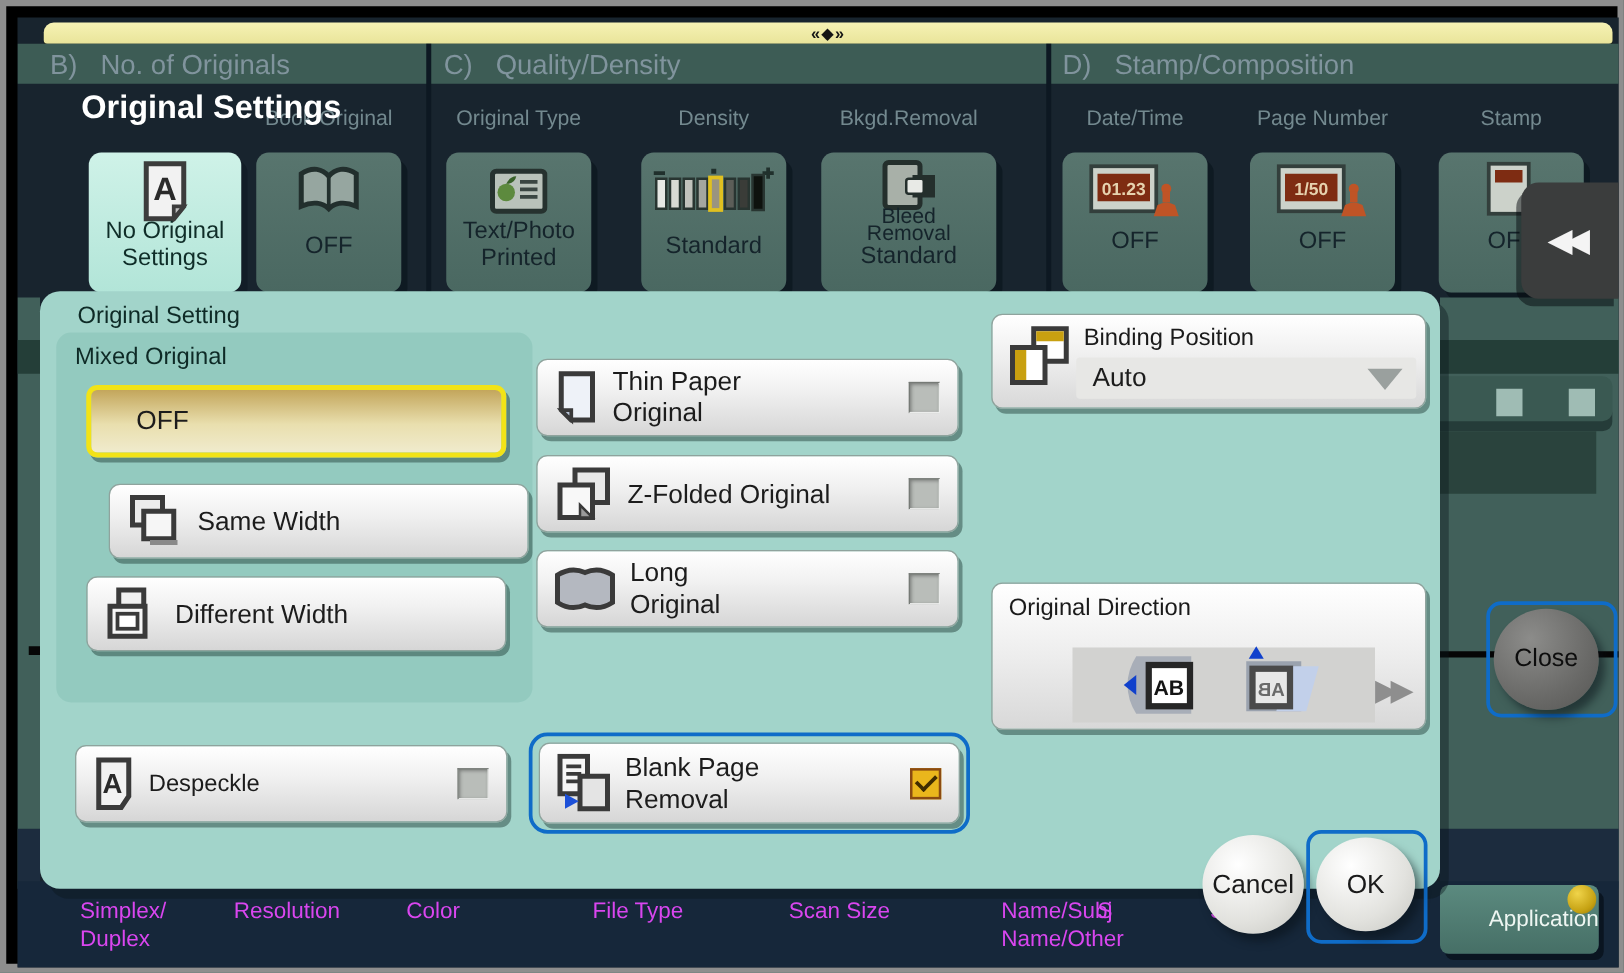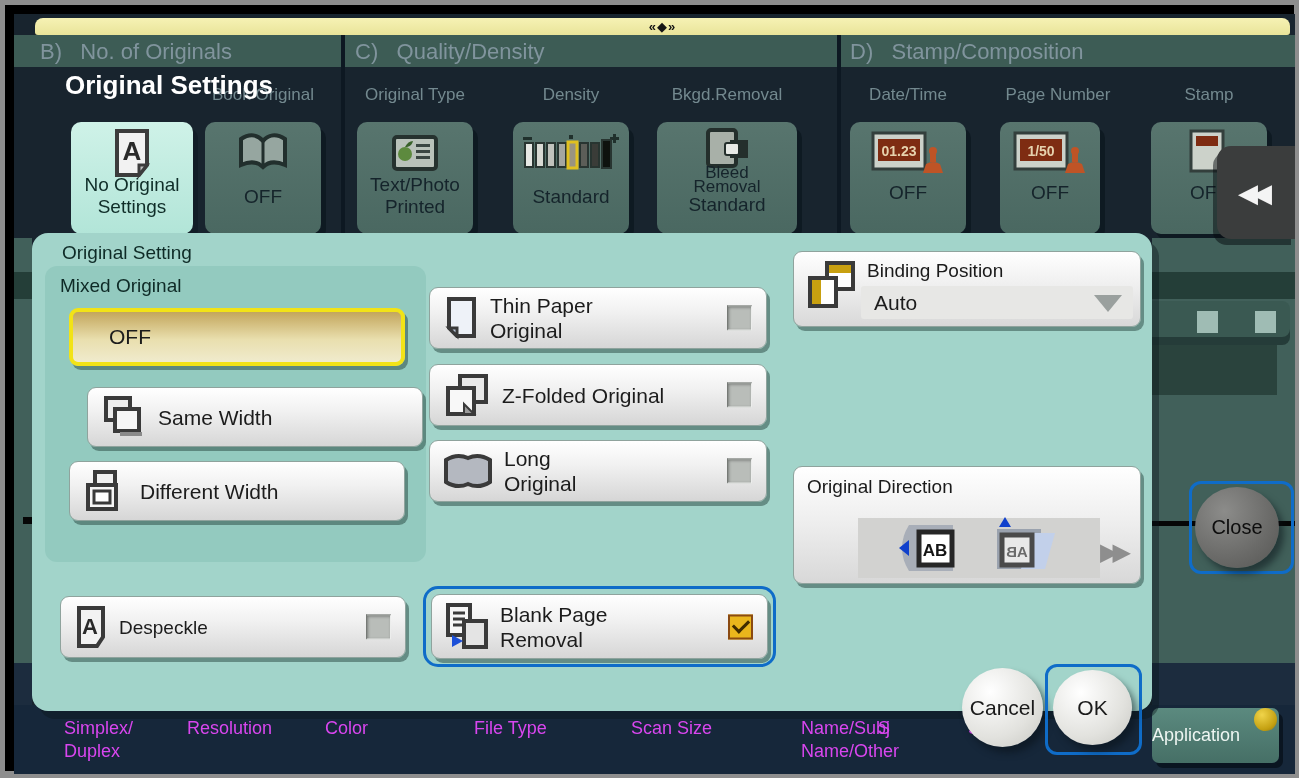--- a/index.html
+++ b/index.html
@@ -28,21 +28,21 @@
 
   .rewindtab{position:absolute;left:1203px;top:132px;width:78px;height:93px;background:#3b3d3d;border-radius:14px 0 0 14px;box-shadow:-4px 6px 0 rgba(5,10,14,.5);display:flex;align-items:center;justify-content:center;color:#f4f4f4;font-size:26px;font-family:"DejaVu Sans",sans-serif;letter-spacing:-6px;padding-right:8px;}
 
   
   .stripbase{background:#41605a;}
   .navyblock{background:#1c2c3e;}
 
   
   .bottombar{position:absolute;left:0;top:691px;width:1281px;height:69px;background:#16273a;}
   .btab{position:absolute;top:12px;font-size:18px;color:#d946ef;text-align:left;line-height:23px;width:160px;}
-  .appbtn{position:absolute;left:1138px;top:694px;width:127px;height:55px;background:linear-gradient(#5b8a7f,#466f66);border-radius:7px;box-shadow:4px 5px 0 rgba(4,10,16,.6);color:#eef6f2;font-size:18px;display:flex;align-items:center;justify-content:flex-start;}
+  .appbtn{position:absolute;left:1138px;top:694px;width:127px;height:55px;background:linear-gradient(#5b8a7f,#466f66);border-radius:7px;box-shadow:4px 5px 0 rgba(4,10,16,.6);color:#eef6f2;font-size:18px;display:flex;align-items:center;justify-content:flex-end;}
   .appball{position:absolute;left:1240px;top:694px;width:23px;height:23px;border-radius:50%;background:radial-gradient(circle at 35% 30%,#f0d44a,#c5a112 65%,#8f7308);}
 
   
   .dialog{position:absolute;left:18px;top:219px;width:1120px;height:478px;background:#a2d4ca;border-radius:16px;box-shadow:7px 8px 0 rgba(10,22,28,.4);}
   .dlg-label{position:absolute;font-size:19px;color:#0e2a26;}
   .grouppanel{position:absolute;left:31px;top:252px;width:381px;height:296px;background:#93cabf;border-radius:12px;}
 
   .wb{position:absolute;background:linear-gradient(#ffffff,#f1f1f1 40%,#d6d6d6);border:1px solid #8fa39d;border-radius:9px;box-shadow:3px 4px 0 rgba(40,70,64,.5);display:flex;align-items:center;font-size:21px;color:#1c1c1c;}
   .wb .ic{margin:0 10px 0 12px;display:flex;}
   .wb .txt{line-height:25px;}
@@ -173,21 +173,21 @@
           <rect x="7" y="10" width="42" height="22" fill="#7e2c12"></rect>
           <text x="28" y="27" text-anchor="middle" font-size="14" font-weight="bold" fill="#e6d2ae">01.23</text>
           <circle cx="62" cy="22" r="4" fill="#bf5426"></circle>
           <rect x="59" y="24" width="6" height="9" fill="#bf5426"></rect>
           <path d="M52 44 L55 35 Q62 31 69 35 L72 44 Z" fill="#bf5426"></path>
         </svg>
       </div>
       <div class="lbl" style="margin-top:8px;">OFF</div>
     </div>
 
-    <div class="tb" style="left:986px;width:100px;">
+    <div class="tb" style="left:986px;width:116px;">
       <div class="ic">
         <svg width="74" height="48" viewBox="0 0 74 48">
           <rect x="2" y="4" width="52" height="36" fill="#ccd2ca" stroke="#333f3c" stroke-width="3"></rect>
           <rect x="7" y="10" width="42" height="22" fill="#7e2c12"></rect>
           <text x="28" y="27" text-anchor="middle" font-size="14" font-weight="bold" fill="#e6d2ae">1/50</text>
           <circle cx="62" cy="22" r="4" fill="#bf5426"></circle>
           <rect x="59" y="24" width="6" height="9" fill="#bf5426"></rect>
           <path d="M52 44 L55 35 Q62 31 69 35 L72 44 Z" fill="#bf5426"></path>
         </svg>
       </div>

